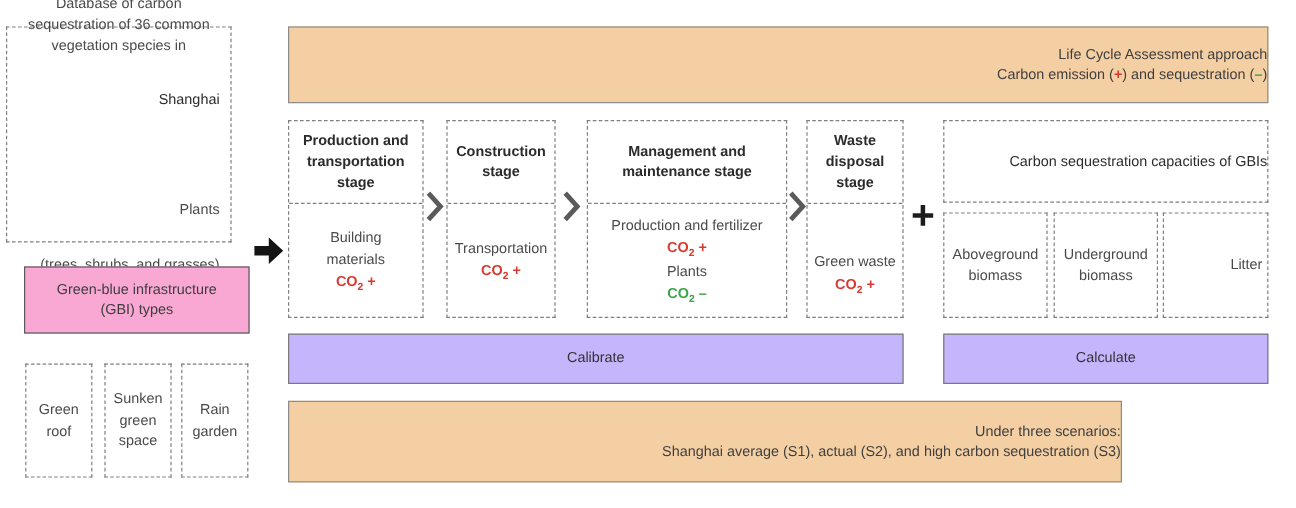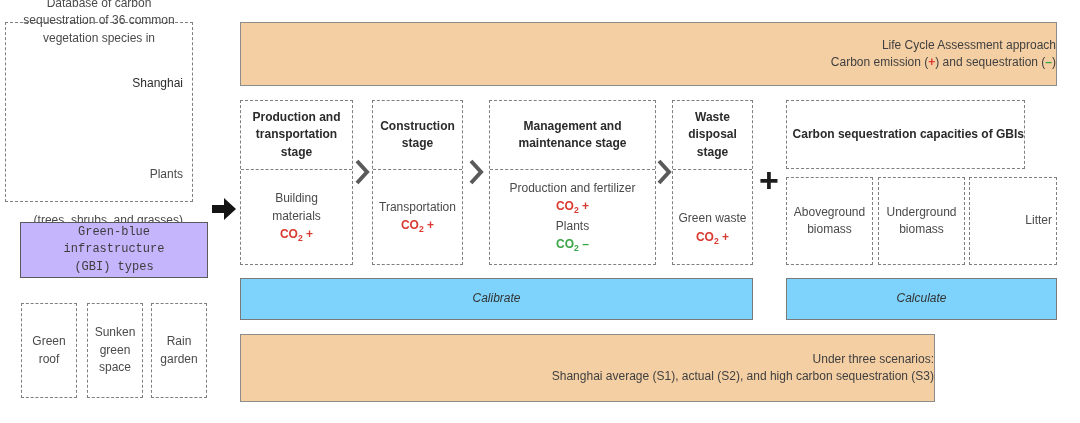--- a/index.html
+++ b/index.html
@@ -9,21 +9,21 @@
     color:#4a4a4a;overflow:hidden;
   }
   .abs{position:absolute;box-sizing:border-box;}
   .cbox{display:flex;flex-direction:column;align-items:flex-end;justify-content:center;text-align:center;}
   .dashed{border:1px dashed #7f7f7f;background:#ffffff;}
   .bold{font-weight:normal;color:#2b2b2b;}
   .gap-sm{height:18px;flex:none;}
 
   
   .db-box{left:5px;top:22px;width:188px;height:180px;padding:0 9px;gap:28px;}
-  .gbi-box{left:20px;top:222px;width:188px;height:56px;background:#c4b5fd;border:1px solid #5a5a5a;padding:0 26px;color:#3d3d3d;font-family:Liberation Mono, monospace;}
+  .gbi-box{left:20px;top:222px;width:188px;height:56px;background:#f9a8d4;border:1px solid #5a5a5a;padding:0 26px;color:#3d3d3d;}
   .type-box{top:303px;width:56px;height:95px;padding:0 4px;}
   .type-1{left:21px;}
   .type-2{left:87px;}
   .type-3{left:151px;}
   .flow-arrow{left:211px;top:197px;width:26px;height:24px;}
 
   
   .banner{background:#f4cfa4;border:1px solid #8c8c8c;color:#3f3f3f;}
   .banner-top{left:240px;top:22px;width:817px;height:64px;}
   .banner-bottom{left:240px;top:334px;width:695px;height:68px;}
@@ -46,30 +46,30 @@
 
   
   .chev{top:157px;width:16px;height:30px;}
   .chev-1{left:354px;}
   .chev-2{left:468px;}
   .chev-3{left:656px;}
   .plus{left:749px;top:160px;width:40px;height:44px;text-align:center;
     font-size:34px;font-weight:bold;color:#1c1c1c;line-height:40px;}
 
   
-  .seq-title{left:786px;top:100px;width:239px;height:69px;font-weight:bold;color:#2b2b2b;}
+  .seq-title{left:786px;top:100px;width:271px;height:69px;font-weight:normal;color:#2b2b2b;}
   .seq-title .inner{max-width:235px;}
   .pool{top:177px;height:88px;padding:0 4px;}
   .pool-1{left:786px;width:87px;}
   .pool-2{left:878px;width:87px;}
   .pool-3{left:969px;width:88px;}
 
   
-  .bar{top:278px;height:42px;background:#7dd3fc;border:1px solid #7a7a7a;color:#333333;
-    display:flex;align-items:center;justify-content:center;font-style:italic;}
+  .bar{top:278px;height:42px;background:#c4b5fd;border:1px solid #7a7a7a;color:#333333;
+    display:flex;align-items:center;justify-content:center;}
   .bar-calibrate{left:240px;width:513px;}
   .bar-calculate{left:786px;width:271px;}
 </style>
 </head>
 <body>
 
 <div class="canvas">
 
   <div class="abs cbox dashed db-box">
     <div>Database of carbon sequestration of 36 common vegetation species in</div>

